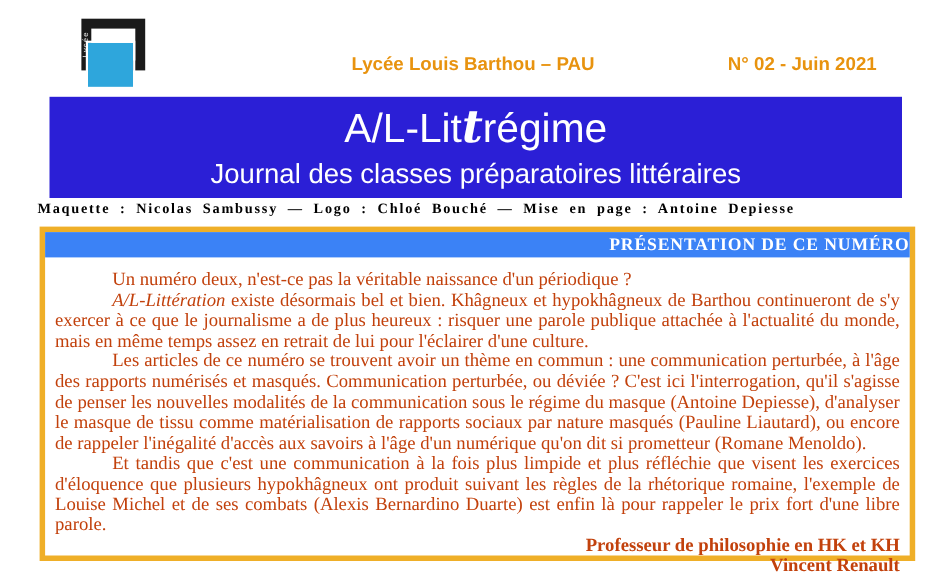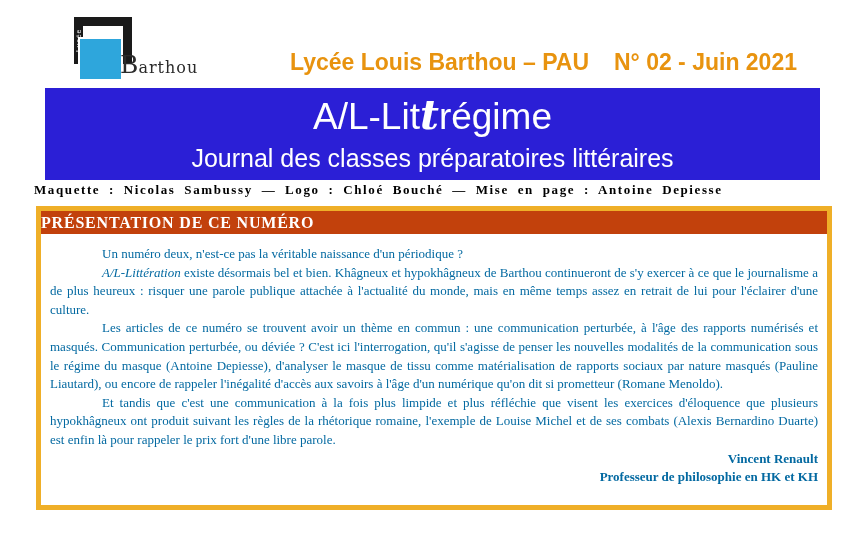--- a/index.html
+++ b/index.html
@@ -28,21 +28,21 @@
   .logo-barthou {
     position:absolute; left:64px; top:38px; white-space:nowrap;
     font-family:"DejaVu Serif", serif; color:#2b2b2b;
   }
   .logo-barthou .cap { font-size:25px; }
   .logo-barthou .rest { font-size:16px; letter-spacing:1px; }
 
   
   .school-name, .issue-number {
     position:absolute; top:49px; font-family:"Liberation Sans", sans-serif;
-    font-weight:bold; font-size:23px; color:#e8930f; white-space:nowrap;
+    font-weight:bold; font-size:17px; color:#e8930f; white-space:nowrap;
   }
   .school-name { left:290px; width:280px; text-align:center; }
   .issue-number { left:612px; width:185px; text-align:right; }
 
   
   .banner {
     position:absolute; left:45px; top:88px; width:775px; height:92px;
     background:#2b1fd6; color:#ffffff; text-align:center;
   }
   .journal-title {
@@ -64,44 +64,41 @@
     font-family:"Liberation Serif", serif; font-weight:bold; font-size:13px;
     letter-spacing:1.6px; word-spacing:4px; white-space:nowrap; color:#000;
   }
 
   
   .presentation-box {
     position:absolute; left:36px; top:206px; width:796px; height:304px;
     border:5px solid #efaf28; background:#ffffff;
   }
   .presentation-heading {
-    height:23px; background:#c2410c; color:#ffffff; text-align:left;
+    height:23px; background:#3b82f6; color:#ffffff; text-align:right;
     font-family:"Liberation Serif", serif; font-weight:bold; font-size:16px;
     line-height:23px; letter-spacing:0.8px;
   }
   .box-body {
-    padding:11px 9px 0 9px; color:#0369a1;
-    font-size:13px; line-height:18.6px; text-align:justify;
+    padding:11px 9px 0 9px; color:#c2410c;
+    font-size:17px; line-height:18.6px; text-align:justify;
   }
   .box-body p { margin:0; text-indent:52px; }
   .sig { text-align:right; font-weight:bold; text-indent:0; }
   .italic { font-style:italic; }
 </style>
 </head>
 <body>
 
 <div class="page">
 
   <div class="logo">
     <div class="logo-frame"></div>
     <div class="logo-lycee">Lycée</div>
     <div class="logo-blue"></div>
-    <div class="logo-barthou">
-      <span class="cap">B</span><span class="rest">arthou</span>
-    </div>
   </div>
 
   <div class="school-name">Lycée Louis Barthou – PAU</div>
   <div class="issue-number">N° 02 - Juin 2021</div>
 
   <div class="banner">
     <div class="journal-title">
       <span>A/L-Lit</span><span class="fancy-t">t</span><span>régime</span>
     </div>
     <div class="journal-subtitle">Journal des classes préparatoires littéraires</div>
@@ -109,18 +106,18 @@
 
   <div class="credits-line">Maquette : Nicolas Sambussy — Logo : Chloé Bouché — Mise en page : Antoine Depiesse</div>
 
   <div class="presentation-box">
     <div class="presentation-heading">PRÉSENTATION DE CE NUMÉRO</div>
     <div class="box-body">
       <p>Un numéro deux, n'est-ce pas la véritable naissance d'un périodique ?</p>
       <p><span class="italic">A/L-Littération</span><span> existe désormais bel et bien. Khâgneux et hypokhâgneux de Barthou continueront de s'y exercer à ce que le journalisme a de plus heureux : risquer une parole publique attachée à l'actualité du monde, mais en même temps assez en retrait de lui pour l'éclairer d'une culture.</span></p>
       <p>Les articles de ce numéro se trouvent avoir un thème en commun : une communication perturbée, à l'âge des rapports numérisés et masqués. Communication perturbée, ou déviée ? C'est ici l'interrogation, qu'il s'agisse de penser les nouvelles modalités de la communication sous le régime du masque (Antoine Depiesse), d'analyser le masque de tissu comme matérialisation de rapports sociaux par nature masqués (Pauline Liautard), ou encore de rappeler l'inégalité d'accès aux savoirs à l'âge d'un numérique qu'on dit si prometteur (Romane Menoldo).</p>
       <p>Et tandis que c'est une communication à la fois plus limpide et plus réfléchie que visent les exercices d'éloquence que plusieurs hypokhâgneux ont produit suivant les règles de la rhétorique romaine, l'exemple de Louise Michel et de ses combats (Alexis Bernardino Duarte) est enfin là pour rappeler le prix fort d'une libre parole.</p>
+      <p class="sig">Professeur de philosophie en HK et KH</p>
       <p class="sig">Vincent Renault</p>
-      <p class="sig">Professeur de philosophie en HK et KH</p>
     </div>
   </div>
 
 </div>
 
 </body></html>

